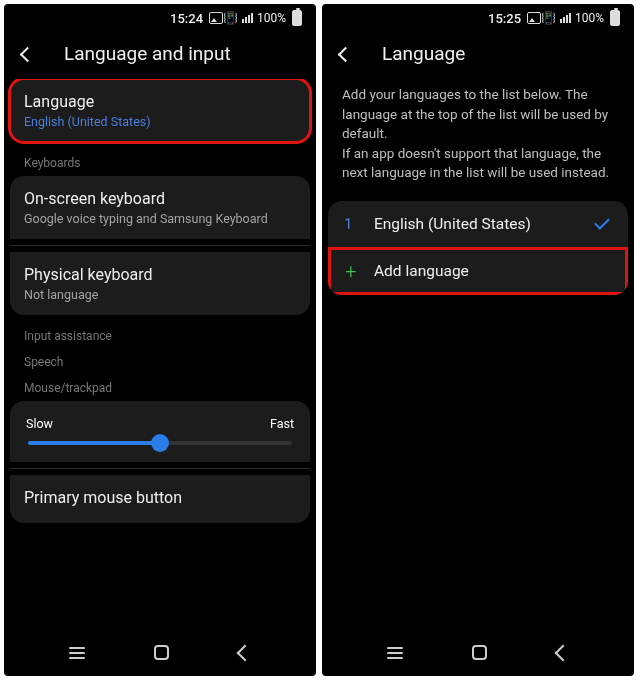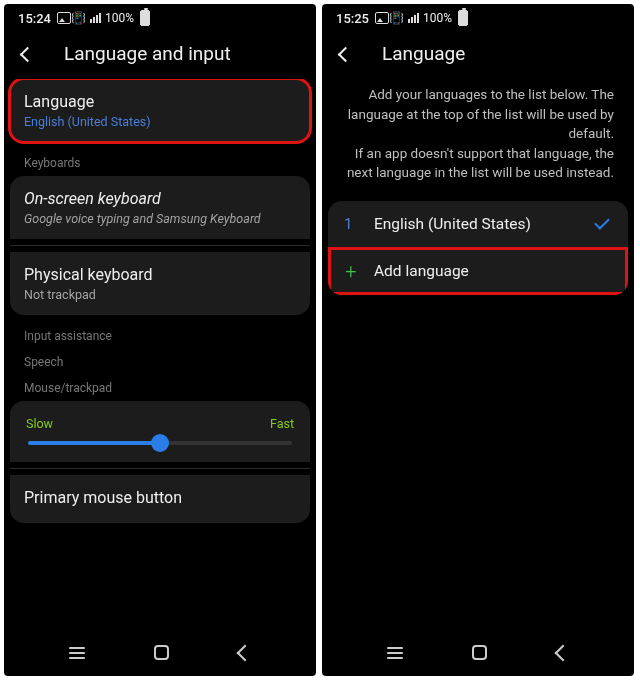--- a/index.html
+++ b/index.html
@@ -18,21 +18,21 @@
     background: #000;
     color: #e0e0e0;
     border-radius: 4px;
     position: relative;
     overflow: hidden;
     display: flex;
     flex-direction: column;
   }
   .status-bar {
     display: flex;
-    justify-content: flex-start;
+    justify-content: flex-end;
     align-items: center;
     padding: 6px 14px 4px;
     font-size: 13px;
     color: #eee;
   }
   .status-left { display:flex; align-items:center; gap:6px; font-weight:500;}
   .status-right { display:flex; align-items:center; gap:4px; font-size:12px;}
   .pic-icon { width:14px; height:12px; border:1.5px solid #ddd; border-radius:2px; position:relative;}
   .pic-icon::after{content:"";position:absolute;bottom:1px;left:1px;width:0;height:0;border-left:3px solid transparent;border-right:3px solid transparent;border-bottom:4px solid #ddd;}
   .vib-icon{font-size:12px;color:#ccc;}
@@ -55,26 +55,26 @@
   }
   .back-arrow{width:18px;height:18px;position:relative;}
   .back-arrow::before{content:"";position:absolute;left:4px;top:4px;width:9px;height:9px;border-left:2px solid #eee;border-bottom:2px solid #eee;transform:rotate(45deg);}
   .content{flex:1;overflow:hidden;padding:0 6px;}
   .card{background:#1c1c1c;border-radius:14px;padding:13px 14px;margin-bottom:8px;}
   .card.highlighted{outline:3px solid #e01313;outline-offset:-1px;}
   .card-title{color:#eee;font-size:16px;font-weight:400;margin-bottom:3px;}
   .card-sub{font-size:12.5px;color:#4a7fd8;}
   .card-sub.gray{color:#a3a3a3;}
   .section-label{color:#777;font-size:12px;padding:6px 14px;}
-  .slider-row{display:flex;justify-content:space-between;font-size:12.5px;color:#84cc16;padding:2px 2px 4px;}
+  .slider-row{display:flex;justify-content:space-between;font-size:12.5px;color:#ffffff;padding:2px 2px 4px;}
   .slider-track{position:relative;height:4px;background:#333;border-radius:2px;margin:6px 4px 4px;}
   .slider-fill{position:absolute;left:0;top:0;height:100%;width:50%;background:#2b7de8;border-radius:2px;}
   .slider-thumb{position:absolute;top:50%;left:50%;transform:translate(-50%,-50%);width:18px;height:18px;border-radius:50%;background:#2b7de8;}
   .divider{height:1px;background:#2a2a2a;margin:6px 0;}
-  .desc{color:#bfbfbf;font-size:13.5px;line-height:1.45;padding:6px 14px 18px;text-align:right;}
+  .desc{color:#bfbfbf;font-size:13.5px;line-height:1.45;padding:6px 14px 18px;}
   .lang-list{background:#1c1c1c;border-radius:14px;overflow:hidden;}
   .lang-row{display:flex;align-items:center;padding:14px 16px;gap:16px;}
   .lang-row.highlighted{outline:3px solid #e01313;outline-offset:-3px;}
   .lang-num{color:#4a7fd8;font-size:15px;width:14px;}
   .lang-text{flex:1;color:#eee;font-size:15.5px;}
   .check{width:20px;height:12px;position:relative;}
   .check::after{content:"";position:absolute;left:3px;top:0;width:12px;height:6px;border-left:2.5px solid #2b7de8;border-bottom:2.5px solid #2b7de8;transform:rotate(-45deg);}
   .plus{color:#3cc64a;font-size:20px;font-weight:300;width:14px;text-align:center;line-height:1;}
   .navbar{display:flex;justify-content:space-around;align-items:center;padding:14px 30px 16px;}
   .nav-recent{display:flex;flex-direction:column;gap:3px;}
@@ -110,30 +110,30 @@
   </div>
 
   <div class="content">
     <div class="card highlighted">
       <div class="card-title">Language</div>
       <div class="card-sub">English (United States)</div>
     </div>
 
     <div class="section-label">Keyboards</div>
 
-    <div class="card" style="margin-bottom:0;border-radius:14px 14px 0 0;font-style:italic;">
+    <div class="card" style="margin-bottom:0;border-radius:14px 14px 0 0;">
       <div class="card-title">On-screen keyboard</div>
       <div class="card-sub gray">Google voice typing and Samsung Keyboard</div>
     </div>
     <div style="background:#1c1c1c;">
         <div class="divider"></div>
       </div>
     <div class="card" style="border-radius:0 0 14px 14px;">
       <div class="card-title">Physical keyboard</div>
-      <div class="card-sub gray">Not trackpad</div>
+      <div class="card-sub gray">Not language</div>
     </div>
 
     <div class="section-label">Input assistance</div>
 
     <div class="section-label">Speech</div>
 
     <div class="section-label">Mouse/trackpad</div>
     <div class="card" style="margin-bottom:0;border-radius:14px 14px 0 0;">
       <div class="slider-row">
         <span>Slow</span>

